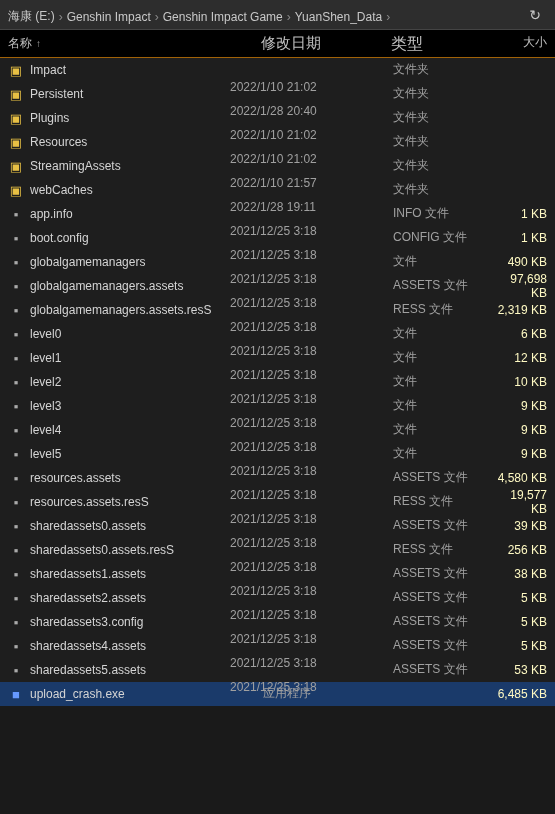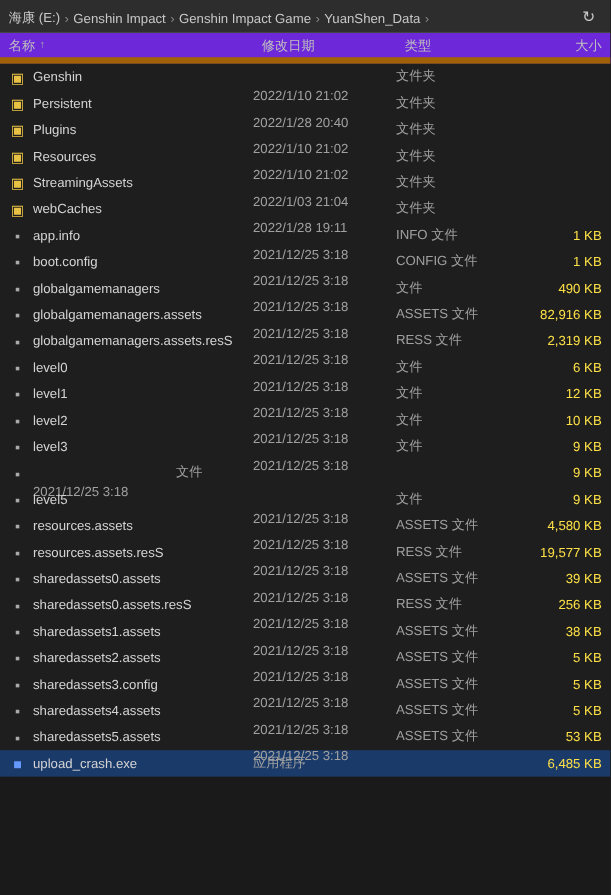--- a/index.html
+++ b/index.html
@@ -44,47 +44,47 @@
       border: none;
       color: #c8c8c8;
       cursor: pointer;
       font-size: 14px;
       padding: 2px 6px;
       border-radius: 3px;
     }
 
     
     .col-headers {
-      background: #6d28d9;
-      border-bottom: 6px solid #a16207;
-      display: flex;
-      align-items: center;
+      background: #000000;
+      border-bottom: 1px solid #a16207;
+      display: flex;
       padding: 4px 8px;
       height: 28px;
       user-select: none;
     }
     .col-name {
       width: 230px;
       display: flex;
       align-items: center;
       gap: 4px;
       color: #c0c0c0;
       font-size: 12px;
       cursor: pointer;
     }
     .col-date {
       width: 130px;
       color: #c0c0c0;
-      font-size: 12px;
-      cursor: pointer;
+      font-size: 15px;
+      cursor: pointer;
+      margin-left: 23px;
     }
     .col-type {
       width: 100px;
       color: #c0c0c0;
-      font-size: 12px;
+      font-size: 16px;
       cursor: pointer;
     }
     .col-size {
       flex: 1;
       color: #c0c0c0;
       font-size: 12px;
       cursor: pointer;
       text-align: right;
     }
     .sort-arrow {
@@ -137,25 +137,26 @@
       font-size: 12px;
       margin-top: 35px;
     }
     .file-type {
       width: 100px;
       color: #a0a0a0;
       font-size: 12px;
       overflow: hidden;
       text-overflow: ellipsis;
       white-space: nowrap;
+      margin-left: 33px;
     }
     .file-size {
       flex: 1;
       text-align: right;
-      color: #fde047;
+      color: #fef9c3;
       font-size: 12px;
     }
   </style>
 </head>
 <body>
 
 <div class="address-bar">
   <div class="address-bar-content">
     <span>海康 (E:)</span>
     <span class="address-sep">›</span>
@@ -175,21 +176,21 @@
     <span class="sort-arrow">↑</span>
   </div>
   <div class="col-date">修改日期</div>
   <div class="col-type">类型</div>
   <div class="col-size">大小</div>
 </div>
 
 <div class="file-list" id="file-list">
 <div class="file-row folder">
     <span class="file-icon"><span style="color:#e8c044;font-size:13px;">▣</span></span>
-    <span class="file-name">Genshin</span>
+    <span class="file-name">Impact</span>
     <span class="file-date">2022/1/10 21:02</span>
     <span class="file-type">文件夹</span>
     <span class="file-size"></span>
   </div>
     <div class="file-row folder">
     <span class="file-icon"><span style="color:#e8c044;font-size:13px;">▣</span></span>
     <span class="file-name">Persistent</span>
     <span class="file-date">2022/1/28 20:40</span>
     <span class="file-type">文件夹</span>
     <span class="file-size"></span>
@@ -204,21 +205,21 @@
     <div class="file-row folder">
     <span class="file-icon"><span style="color:#e8c044;font-size:13px;">▣</span></span>
     <span class="file-name">Resources</span>
     <span class="file-date">2022/1/10 21:02</span>
     <span class="file-type">文件夹</span>
     <span class="file-size"></span>
   </div>
     <div class="file-row folder">
     <span class="file-icon"><span style="color:#e8c044;font-size:13px;">▣</span></span>
     <span class="file-name">StreamingAssets</span>
-    <span class="file-date">2022/1/03 21:04</span>
+    <span class="file-date">2022/1/10 21:57</span>
     <span class="file-type">文件夹</span>
     <span class="file-size"></span>
   </div>
     <div class="file-row folder">
     <span class="file-icon"><span style="color:#e8c044;font-size:13px;">▣</span></span>
     <span class="file-name">webCaches</span>
     <span class="file-date">2022/1/28 19:11</span>
     <span class="file-type">文件夹</span>
     <span class="file-size"></span>
   </div>
@@ -241,21 +242,21 @@
     <span class="file-name">globalgamemanagers</span>
     <span class="file-date">2021/12/25 3:18</span>
     <span class="file-type">文件</span>
     <span class="file-size">490 KB</span>
   </div>
     <div class="file-row file">
     <span class="file-icon"><span style="color:#aaaaaa;font-size:13px;">▪</span></span>
     <span class="file-name">globalgamemanagers.assets</span>
     <span class="file-date">2021/12/25 3:18</span>
     <span class="file-type">ASSETS 文件</span>
-    <span class="file-size">82,916 KB</span>
+    <span class="file-size">97,698 KB</span>
   </div>
     <div class="file-row file">
     <span class="file-icon"><span style="color:#aaaaaa;font-size:13px;">▪</span></span>
     <span class="file-name">globalgamemanagers.assets.resS</span>
     <span class="file-date">2021/12/25 3:18</span>
     <span class="file-type">RESS 文件</span>
     <span class="file-size">2,319 KB</span>
   </div>
     <div class="file-row file">
     <span class="file-icon"><span style="color:#aaaaaa;font-size:13px;">▪</span></span>
@@ -280,20 +281,21 @@
   </div>
     <div class="file-row file">
     <span class="file-icon"><span style="color:#aaaaaa;font-size:13px;">▪</span></span>
     <span class="file-name">level3</span>
     <span class="file-date">2021/12/25 3:18</span>
     <span class="file-type">文件</span>
     <span class="file-size">9 KB</span>
   </div>
     <div class="file-row file">
     <span class="file-icon"><span style="color:#aaaaaa;font-size:13px;">▪</span></span>
+    <span class="file-name">level4</span>
     <span class="file-date">2021/12/25 3:18</span>
     <span class="file-type">文件</span>
     <span class="file-size">9 KB</span>
   </div>
     <div class="file-row file">
     <span class="file-icon"><span style="color:#aaaaaa;font-size:13px;">▪</span></span>
     <span class="file-name">level5</span>
     <span class="file-date">2021/12/25 3:18</span>
     <span class="file-type">文件</span>
     <span class="file-size">9 KB</span>

